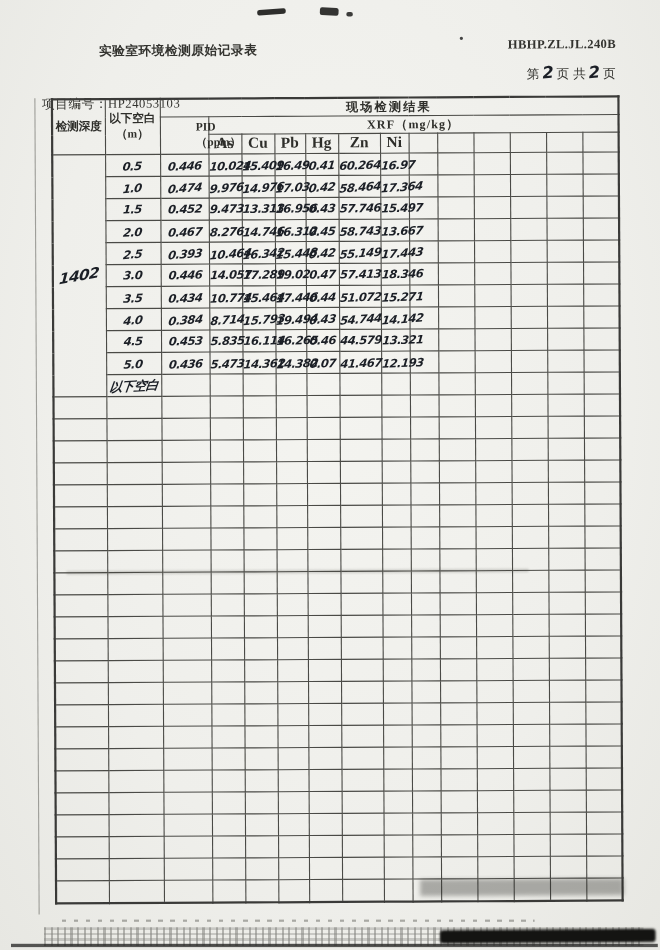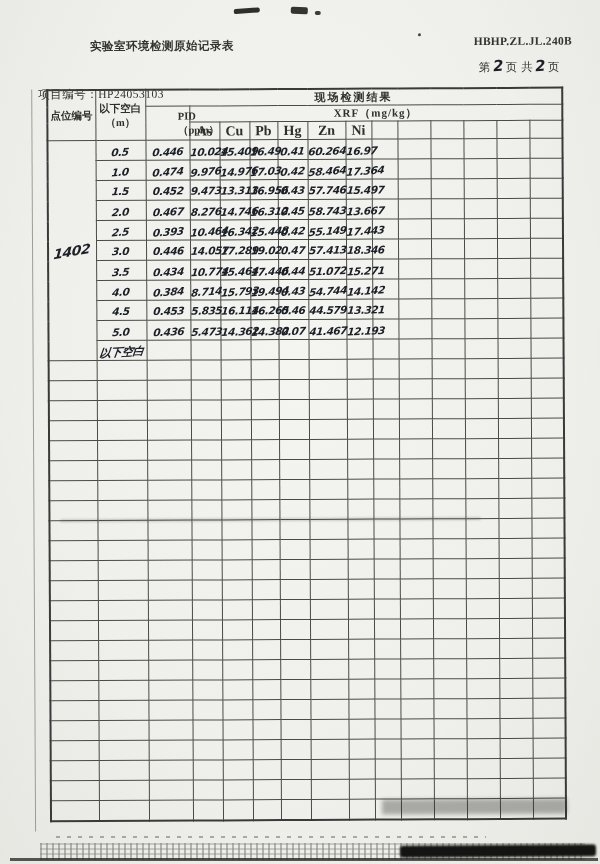--- a/index.html
+++ b/index.html
@@ -7,21 +7,21 @@
     width:600px;height:864px;overflow:hidden;position:relative;
     background:
       radial-gradient(ellipse at 50% 40%, #f4f4f0 0%, #efefeb 60%, #e7e7e2 100%);
     font-family:"Liberation Serif", serif;
     color:#2b2b2b;
   }
   .sheet{position:absolute;inset:0;transform:rotate(-0.3deg);}
   
   .ph{position:absolute;font-size:11.5px;letter-spacing:.5px;color:#33332f;}
   .form-title{left:44px;top:38px;font-weight:700;margin-left:48px;}
-  .form-code{top:36px;right:26px;font-weight:600;letter-spacing:.3px;}
+  .form-code{top:36px;right:38px;font-weight:600;letter-spacing:.3px;}
   .project-line{left:40px;top:62px;margin-top:24px;}
   .page-line{top:58px;right:38px;font-size:11.5px;}
   .hwnum{font-family:"DejaVu Sans",sans-serif;font-style:italic;font-weight:600;
     font-size:15px;color:#1b1f26;display:inline-block;transform:rotate(-4deg);padding:0 2px;}
   
   .tblwrap{position:absolute;left:48px;top:88px;}
   table{border-collapse:collapse;table-layout:fixed;width:515px;
     border:2px solid #3a3a38;}
   th,td{border:1px solid #4a4a46;padding:0;overflow:visible;white-space:nowrap;}
   thead th{font-family:"Liberation Serif",serif;font-weight:600;color:#2e2e2a;
@@ -86,21 +86,21 @@
           <col style="width:26px">
         <col style="width:26px">
           <col style="width:33px">
           <col style="width:33px">
         <col style="width:33px">
           <col style="width:33px">
           <col style="width:33px">
       </colgroup>
       <thead>
         <tr class="hr1">
-          <th rowspan="3" class="vhead">点位编号</th>
+          <th rowspan="3" class="vhead">检测深度</th>
           <th rowspan="3" class="vhead">以下空白（m）</th>
           <th colspan="13">现场检测结果</th>
         </tr>
         <tr class="hr2">
           <th rowspan="2" class="pidhead"><span>PID</span><br><span>（ppm）</span></th>
           <th colspan="12">XRF（mg/kg）</th>
         </tr>
         <tr class="hr3">
             <th>As</th>
             <th>Cu</th>

